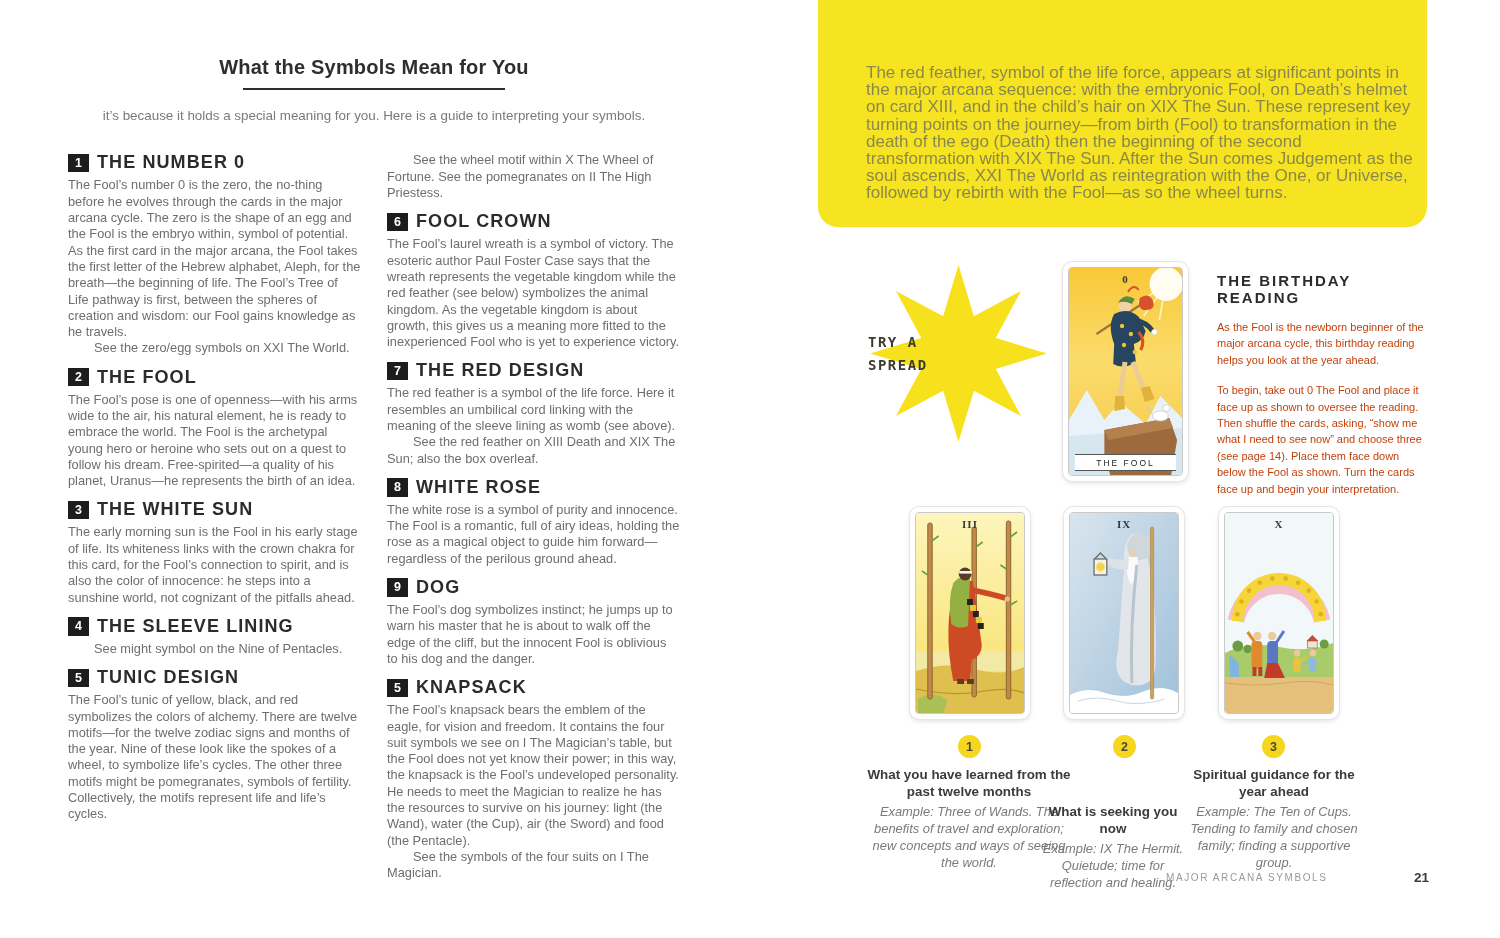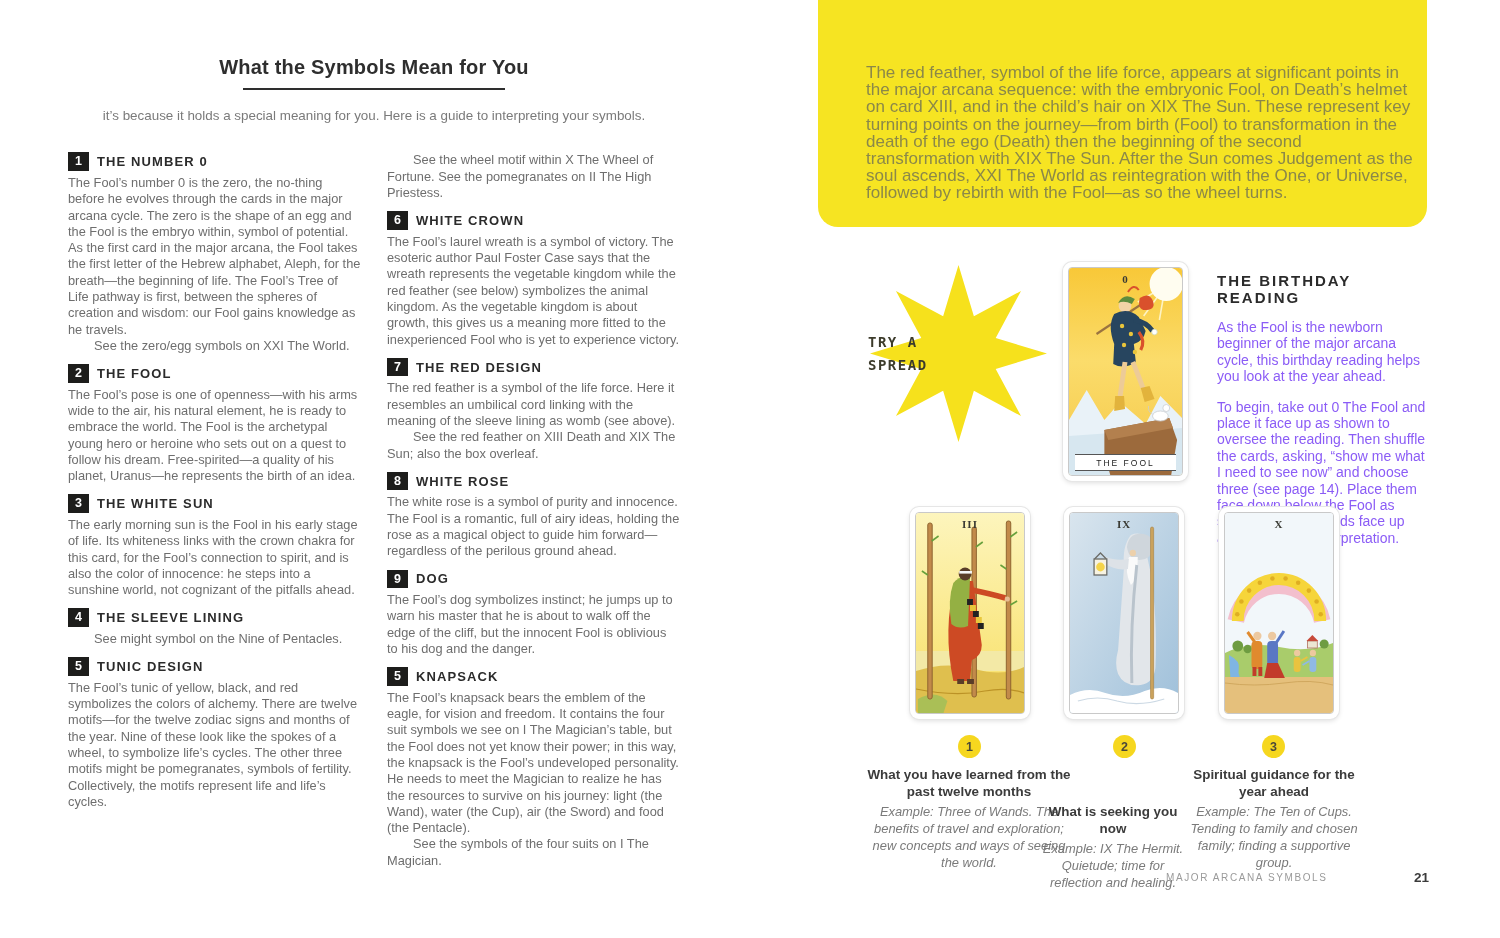--- a/index.html
+++ b/index.html
@@ -13,21 +13,21 @@
   .page-left{position:absolute;left:68px;top:56px;width:612px;}
   .pl-title{text-align:center;font-size:20px;font-weight:600;color:#2e2e2e;letter-spacing:.2px;}
   .pl-rule{width:262px;height:2px;background:#2e2e2e;margin:9px auto 15px;}
   .pl-intro{text-align:center;font-size:13.4px;color:#7a7a7a;line-height:1.6;}
   .pl-cols{display:flex;gap:26px;margin-top:26px;}
   .col{width:293px;}
   .item{margin-bottom:10px;}
   .item-head{display:flex;align-items:center;gap:8px;margin-bottom:4px;}
   .badge{background:#1d1d1b;color:#fff;font-weight:700;font-size:12.5px;min-width:13px;
          padding:3px 4px;text-align:center;line-height:1;}
-  .item-title{font-weight:700;font-size:13px;letter-spacing:1.1px;color:#2b2b2b;}
+  .item-title{font-weight:700;font-size:18px;letter-spacing:1.1px;color:#2b2b2b;}
   .item p,.lead-para{margin:0;font-size:12.8px;line-height:16.3px;color:#6e6e6e;}
   .see{text-indent:26px;}
   p.see:empty{display:none;}
   .lead-para{margin-bottom:10px;text-indent:26px;}
 
   
   .feature-box{position:absolute;left:818px;top:-22px;width:609px;height:249px;
                background:#f6e422;border-radius:20px;}
   .fb-inner{padding:86px 48px 0 48px;}
   .fb-title{font-size:16px;font-weight:700;color:#33321f;margin-bottom:11px;}
@@ -50,21 +50,21 @@
   .fool-card{left:1063px;top:262px;width:125px;height:219px;}
   .fool-name{position:absolute;bottom:4px;left:6px;right:6px;background:#fff;text-align:center;
              font-size:8.5px;letter-spacing:2px;color:#222;padding:3px 0 2px;
              border-top:1px solid #555;border-bottom:1px solid #555;}
   .card-wands{left:910px;top:507px;width:120px;height:212px;}
   .card-hermit{left:1064px;top:507px;width:120px;height:212px;}
   .card-cups{left:1219px;top:507px;width:120px;height:212px;}
 
   .birthday{position:absolute;left:1217px;top:272px;width:213px;}
   .bd-head{font-size:15px;font-weight:700;letter-spacing:2px;color:#2b2b2b;margin-bottom:13px;}
-  .bd-para{font-size:14px;line-height:16.4px;color:#8b5cf6;margin:0 0 14px;}
+  .bd-para{font-size:11px;line-height:16.4px;color:#c2410c;margin:0 0 14px;}
 
   .pos-badge{position:absolute;top:735px;width:23px;height:23px;border-radius:50%;
              background:#f6d71f;color:#4a4939;font-weight:700;font-size:12.5px;
              display:flex;align-items:center;justify-content:center;}
   .pb-1{left:958px;} .pb-2{left:1113px;} .pb-3{left:1262px;}
 
   .pos-desc{position:absolute;top:766px;text-align:center;}
   .pd-1{left:866px;width:206px;} .pd-2{left:1040px;width:146px;margin-top:37px;} .pd-3{left:1184px;width:180px;}
   .pd-title{font-size:13.4px;font-weight:700;color:#3b3b3b;line-height:1.28;margin-bottom:3px;}
   .pd-example{font-size:12.9px;font-style:italic;color:#7a7a7a;line-height:1.32;}
@@ -122,21 +122,21 @@
         </div>
         <p>The Fool’s tunic of yellow, black, and red symbolizes the colors of alchemy. There are twelve motifs—for the twelve zodiac signs and months of the year. Nine of these look like the spokes of a wheel, to symbolize life’s cycles. The other three motifs might be pomegranates, symbols of fertility. Collectively, the motifs represent life and life’s cycles.</p>
 
       </div>
     </div>
     <div class="col">
       <p class="lead-para">See the wheel motif within X The Wheel of Fortune. See the pomegranates on II The High Priestess.</p>
       <div class="item">
         <div class="item-head">
           <span class="badge">6</span>
-          <span class="item-title">WHITE CROWN</span>
+          <span class="item-title">FOOL CROWN</span>
         </div>
         <p>The Fool’s laurel wreath is a symbol of victory. The esoteric author Paul Foster Case says that the wreath represents the vegetable kingdom while the red feather (see below) symbolizes the animal kingdom. As the vegetable kingdom is about growth, this gives us a meaning more fitted to the inexperienced Fool who is yet to experience victory.</p>
 
       </div>
       <div class="item">
         <div class="item-head">
           <span class="badge">7</span>
           <span class="item-title">THE RED DESIGN</span>
         </div>
         <p>The red feather is a symbol of the life force. Here it resembles an umbilical cord linking with the meaning of the sleeve lining as womb (see above).</p>

